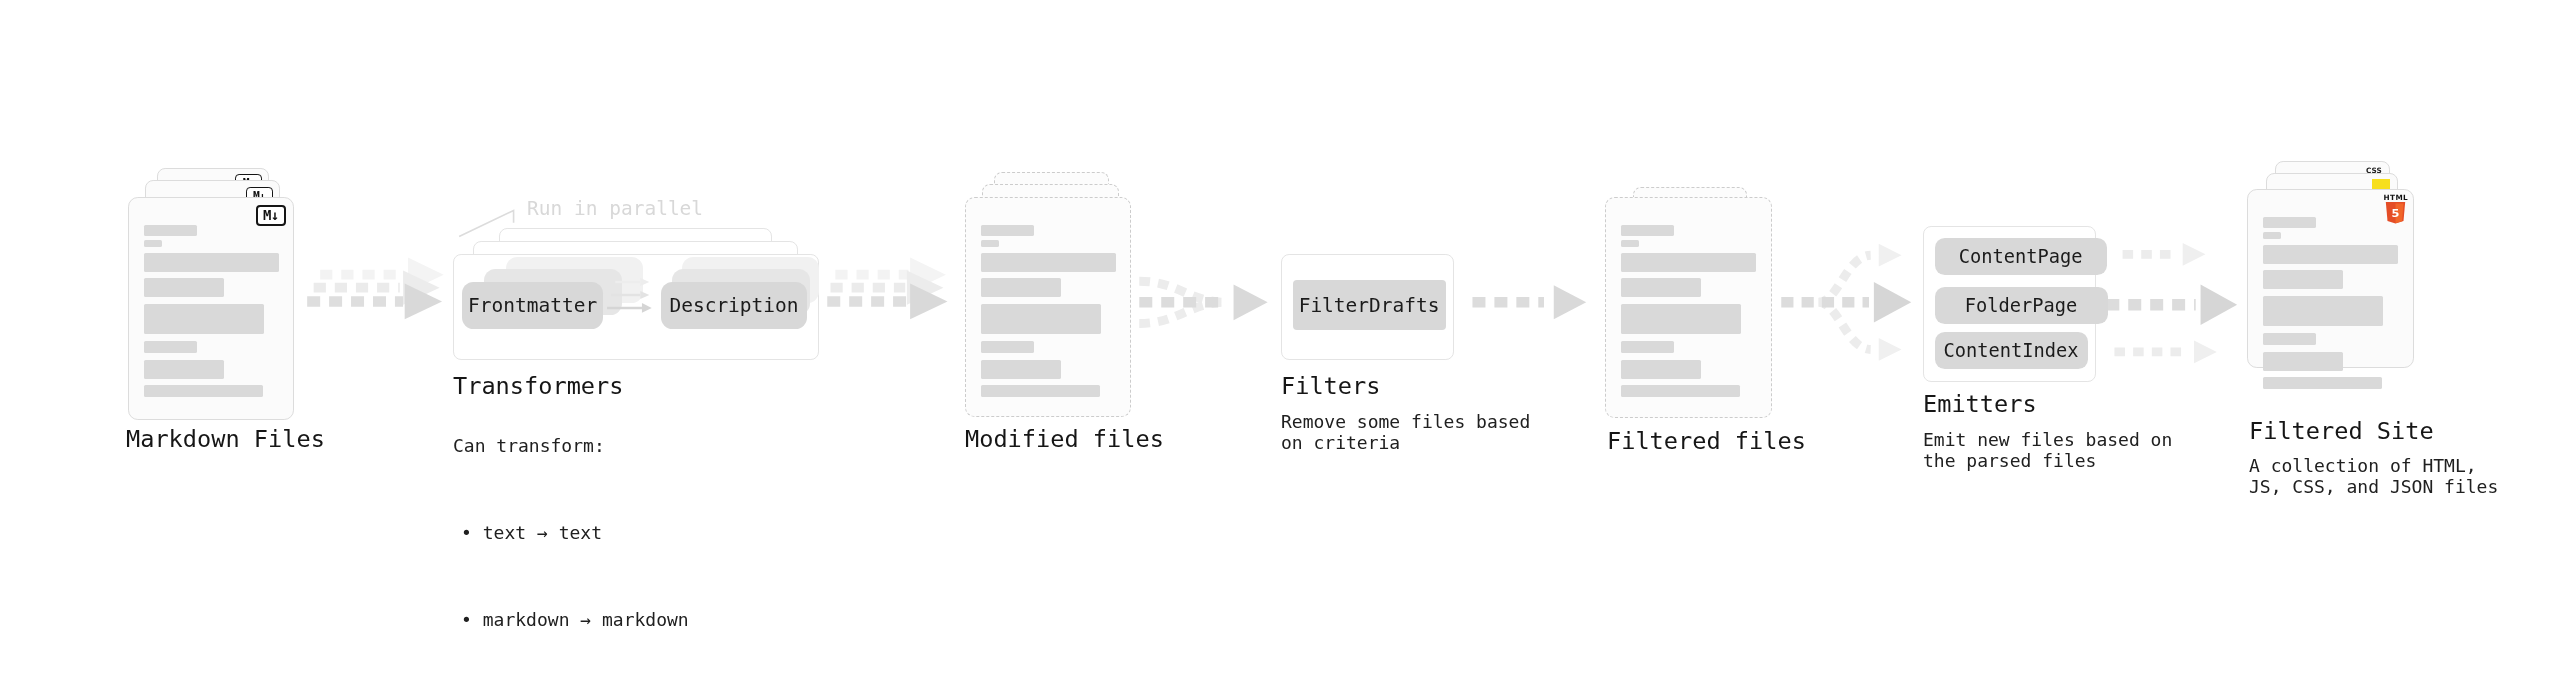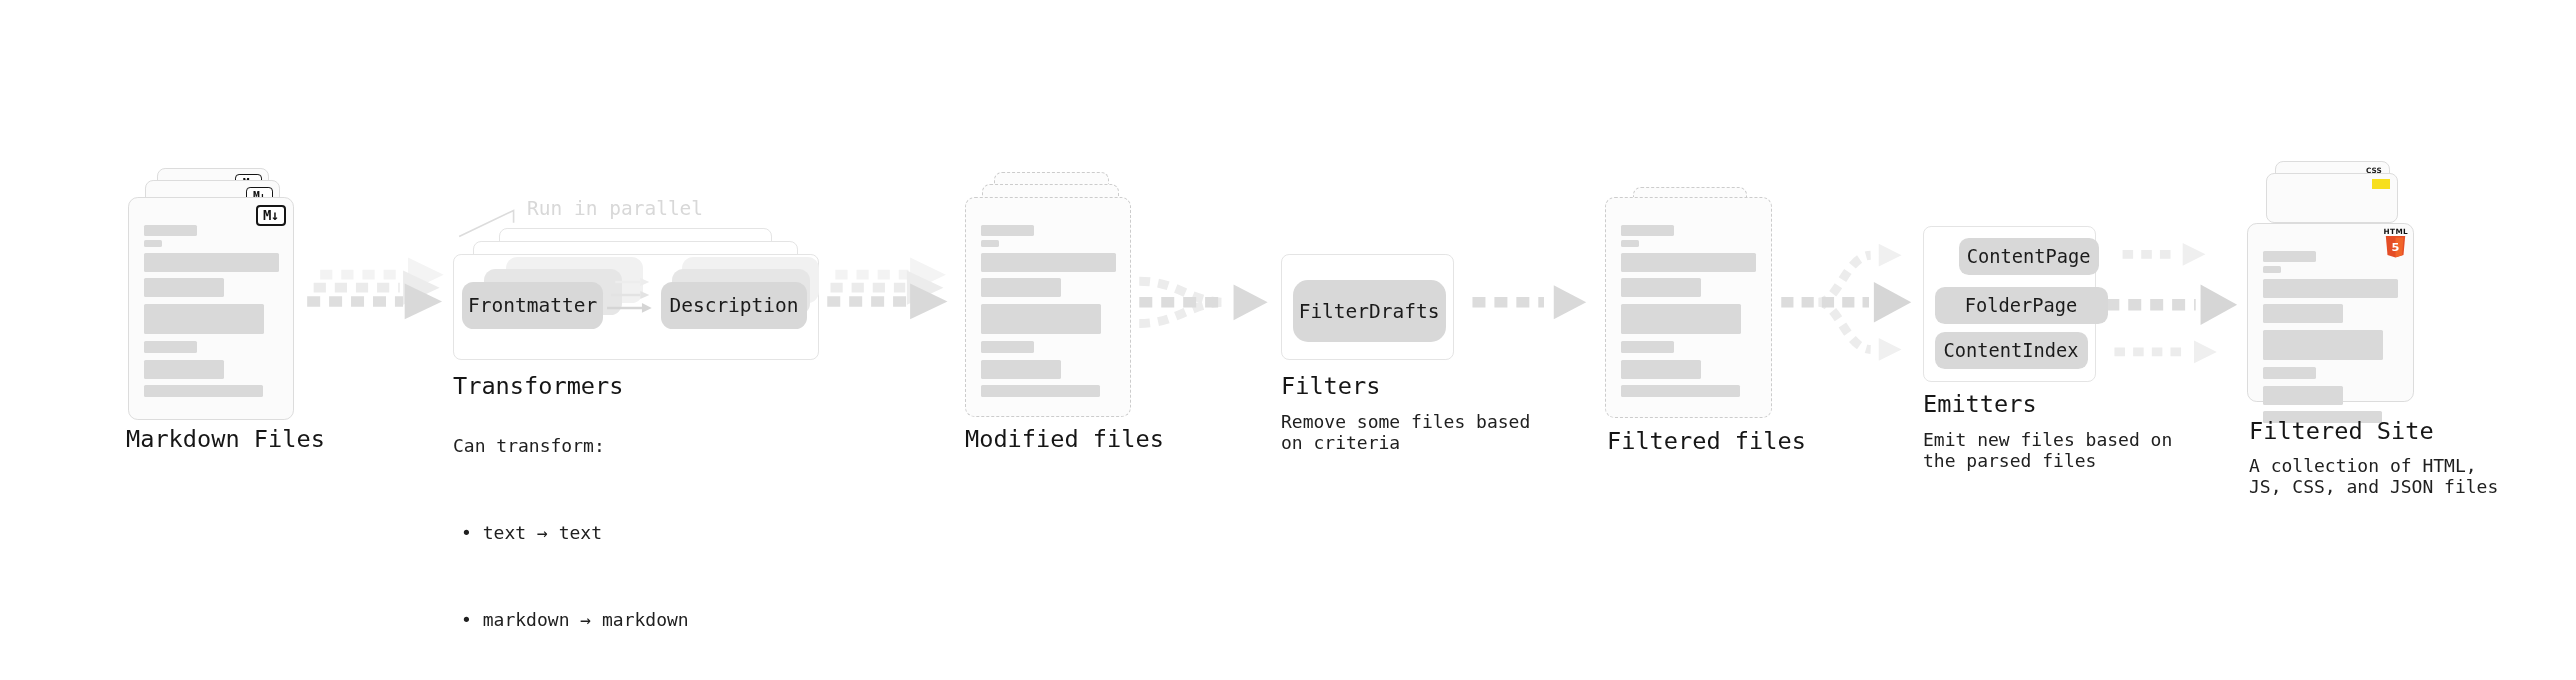--- a/index.html
+++ b/index.html
@@ -167,21 +167,21 @@
         <div class="bar" style="top: 106px; width: 120px; height: 30px;"></div>
         <div class="bar" style="top: 143px; width: 53px; height: 12.2px;"></div>
         <div class="bar" style="top: 162px; width: 80px; height: 18.7px;"></div>
         <div class="bar" style="top: 187px; width: 119px; height: 12.2px;"></div>
       </div>
     <div class="node-label" style="left:965px;top:425px;">Modified files</div>
   </div>
 
   <div class="node">
     <div class="group-box" style="left:1281px;top:254px;width:173px;height:106px;">
-      <div class="chip" style="left:10.6px;top:25px;width:153px;height:62px;border-radius:15px;">FilterDrafts</div>
+      <div class="chip" style="left:10.6px;top:25px;width:153px;height:50px;border-radius:4px;">FilterDrafts</div>
     </div>
     <div class="node-label" style="left:1281px;top:372px;">Filters</div>
     <div class="node-desc" style="left:1281px;top:411px;">Remove some files based
 on criteria</div>
   </div>
 
   <div class="node">
     <div class="doc-card dashed small-r" style="left:1633px;top:187px;width:114px;height:37px;"></div>
     <div class="doc-card dashed" style="left:1605px;top:197px;width:167px;height:221px;">
         <div class="bar" style="top: 27px; width: 53px; height: 11.4px;"></div>
@@ -191,40 +191,40 @@
         <div class="bar" style="top: 106px; width: 120px; height: 30px;"></div>
         <div class="bar" style="top: 143px; width: 53px; height: 12.2px;"></div>
         <div class="bar" style="top: 162px; width: 80px; height: 18.7px;"></div>
         <div class="bar" style="top: 187px; width: 119px; height: 12.2px;"></div>
       </div>
     <div class="node-label" style="left:1607px;top:427px;">Filtered files</div>
   </div>
 
   <div class="node">
     <div class="group-box" style="left:1923px;top:226px;width:173px;height:156px;">
-      <div class="chip emit" style="left:10.6px;top:11.4px;width:140px;height:37px;margin-left:24px;">ContentPage</div>
+      <div class="chip emit" style="left:10.6px;top:11.4px;width:172px;height:37px;">ContentPage</div>
       <div class="chip emit" style="left:10.6px;top:60px;width:173px;height:37px;">FolderPage</div>
       <div class="chip emit" style="left:10.6px;top:105px;width:153px;height:37px;">ContentIndex</div>
     </div>
     <div class="node-label" style="left:1923px;top:390px;">Emitters</div>
     <div class="node-desc" style="left:1923px;top:429px;">Emit new files based on
 the parsed files</div>
   </div>
 
   <div class="node">
     <div class="doc-card small-r" style="left:2275px;top:161px;width:115px;height:42px;">
       <div class="css-icon">
         <span class="css-txt">CSS</span>
         <div class="css-underline" style="background-color: rgb(44, 107, 237);"></div>
       </div>
     </div>
     <div class="doc-card small-r" style="left:2266px;top:173px;width:132px;height:50px;">
       <div class="js-icon" style="background-color: rgb(247, 223, 30);"></div>
     </div>
-    <div class="doc-card" style="left:2247px;top:189px;width:167px;height:179px;margin-top:34px;">
+    <div class="doc-card" style="left:2247px;top:189px;width:167px;height:179px;">
       <div class="html5-icon">
         <div class="html5-word">HTML</div>
         <svg width="21" height="22" viewBox="0 0 26 27" style="display:block;margin:0.8px auto 0 auto;">
           <polygon points="1,0 25,0 22.9,23.5 13,26.4 3.1,23.5" fill="#e44d26"></polygon>
           <polygon points="13,1.8 13,26.2 21.1,23.8 22.9,1.8" fill="#f16529"></polygon>
           <text x="13" y="18.5" text-anchor="middle" font-size="14" font-weight="bold" fill="#ffffff" font-family="DejaVu Sans, sans-serif">5</text>
         </svg>
       </div>
     <div class="bar" style="top: 27px; width: 53px; height: 11.4px;"></div>
         <div class="bar" style="top: 42px; width: 18.7px; height: 7.3px;"></div>

